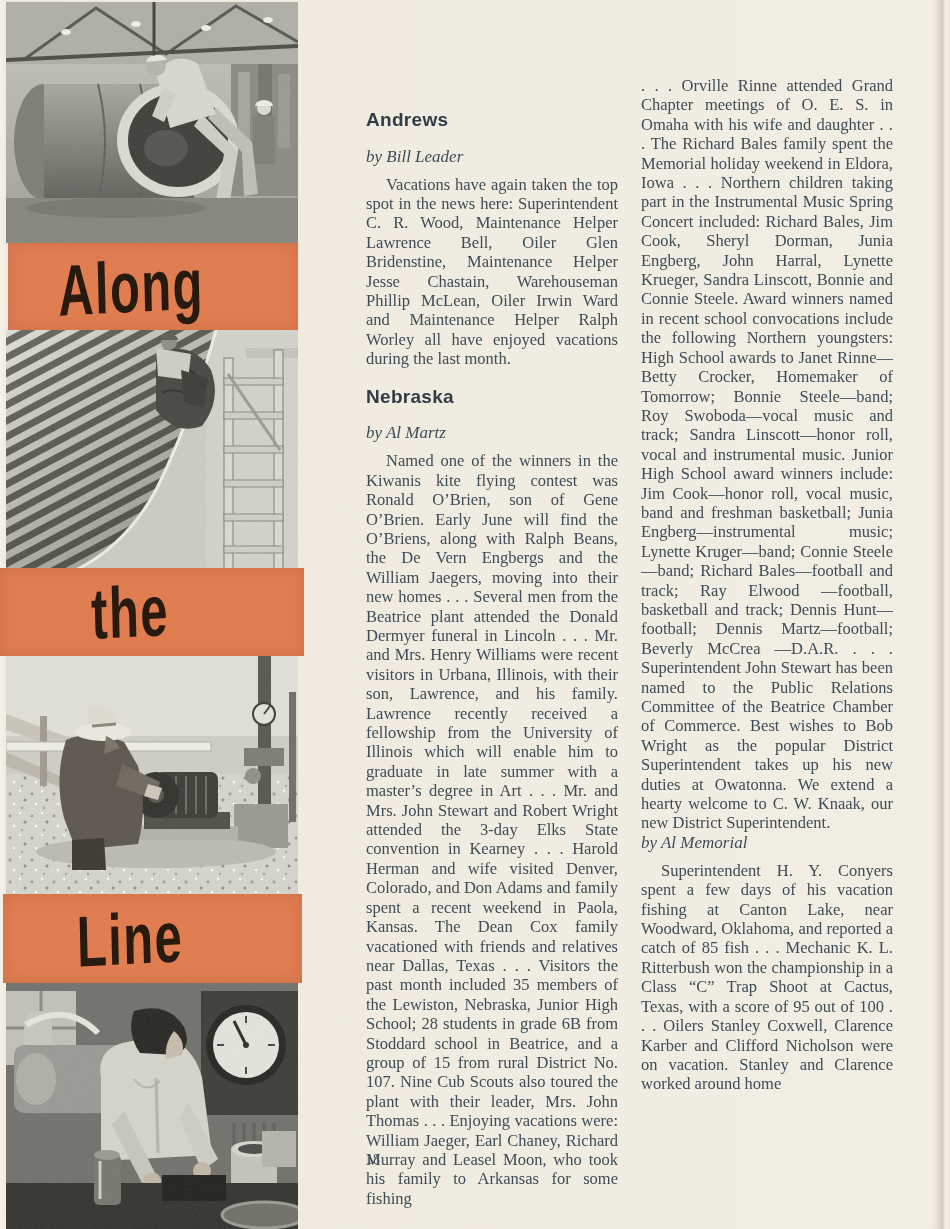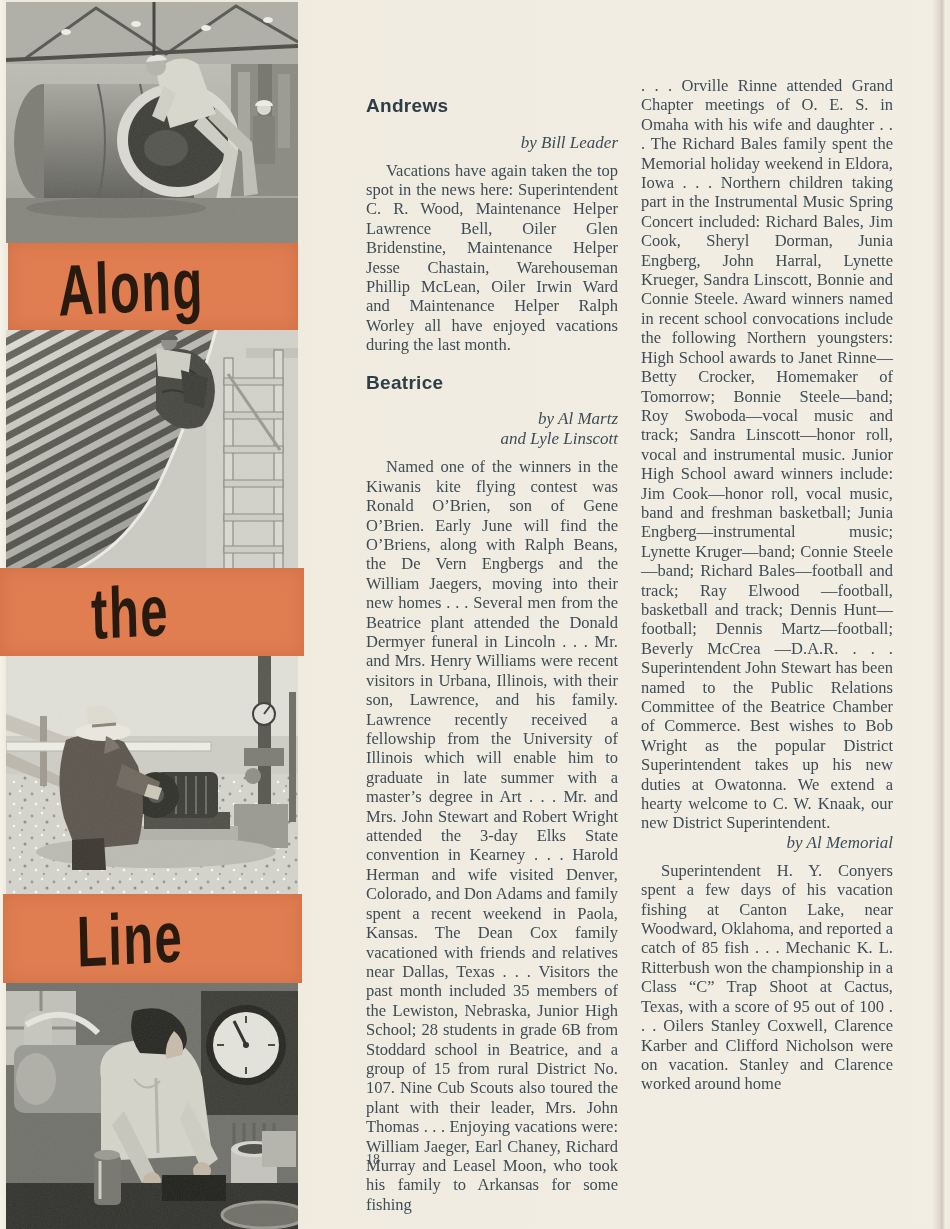--- a/index.html
+++ b/index.html
@@ -24,27 +24,27 @@
   .banner2{top:566px; height:88px; left:-6px; width:304px;}
   .banner3{top:892px; height:89px; left:-3px; width:299px;}
   .banner span{
     font-family:"Liberation Sans", sans-serif; font-weight:700; font-size:72px;
     color:#281a0f; letter-spacing:2px; white-space:nowrap;
     transform:translateX(-22px) scaleX(.68) rotate(-2deg);
   }
   
   .col{position:absolute; width:252px; color:#3e4c56;
        font-size:16.5px; line-height:19.4px; text-align:justify;}
-  .col-left{left:366px; top:78px;}
+  .col-left{left:366px; top:92px;}
   .col-right{left:641px; top:76px;}
   .sec-head{
     font-family:"Liberation Sans", sans-serif; font-weight:700; font-size:19px;
     line-height:23px; color:#2f3d47; letter-spacing:.3px; text-align:left;
   }
-  .byline{font-style:italic; font-size:17px; line-height:20px; text-align:right; color:#3e4c56;}
+  .byline{font-style:italic; font-size:17px; line-height:20px; text-align:left; color:#3e4c56;}
   .para{margin:8px 0 0 0; text-indent:20px; hyphens:auto; -webkit-hyphens:auto;}
   .para.cont{text-indent:0; margin-top:0;}
   .gap-top{margin-top:16px;}
   .page-number{position:absolute; left:366px; top:1152px; font-size:14px; color:#44525c;}
   
   .right-edge{position:absolute; right:0; top:0; width:18px; height:100%;
     background:linear-gradient(90deg, rgba(0,0,0,0) 0%, rgba(140,120,100,.20) 45%,
                rgba(120,100,85,.28) 55%, #f3efe6 75%, #efe9dd 100%);}
   .left-edge{position:absolute; left:0; top:0; width:6px; height:100%;
     background:linear-gradient(90deg,#f6f2e8,#f0ebdf);}
@@ -282,23 +282,22 @@
         <rect width="292" height="246" filter="url(#grain4)"></rect>
       </svg>
     </div>
   </aside>
 
   <section class="col col-left">
     <h2 class="sec-head">Andrews</h2>
     <div class="byline">by Bill Leader</div>
     <p class="para">Vacations have again taken the top spot in the news here:  Superintendent C. R. Wood, Maintenance Helper Lawrence Bell, Oiler Glen Bridenstine, Maintenance Helper Jesse Chastain, Warehouseman Phillip McLean, Oiler Irwin Ward and Maintenance Helper Ralph Worley all have enjoyed vacations during the last month.</p>
 
-    <h2 class="sec-head gap-top">Beatrice</h2>
+    <h2 class="sec-head gap-top">Nebraska</h2>
     <div class="byline">by Al Martz</div>
-    <div class="byline">and Lyle Linscott</div>
     <p class="para">Named one of the winners in the Kiwanis kite flying contest was Ronald O’Brien, son of Gene O’Brien.  Early June will find the O’Briens, along with Ralph Beans, the De Vern Engbergs and the William Jaegers, moving into their new homes . . . Several men from the Beatrice plant attended the Donald Dermyer funeral in Lincoln . . . Mr. and Mrs. Henry Williams were recent visitors in Urbana, Illinois, with their son, Lawrence, and his family.  Lawrence recently received a fellowship from the University of Illinois which will enable him to graduate in late summer with a master’s degree in Art . . . Mr. and Mrs. John Stewart and Robert Wright attended the 3-day Elks State convention in Kearney . . . Harold Herman and wife visited Denver, Colorado, and Don Adams and family spent a recent weekend in Paola, Kansas.  The Dean Cox family vacationed with friends and relatives near Dallas, Texas . . . Visitors the past month included 35 members of the Lewiston, Nebraska, Junior High School; 28 students in grade 6B from Stoddard school in Beatrice, and a group of 15 from rural District No. 107.  Nine Cub Scouts also toured the plant with their leader, Mrs. John Thomas . . . Enjoying vacations were: William Jaeger, Earl Chaney, Richard Murray and Leasel Moon, who took his family to Arkansas for some fishing</p>
   </section>
 
   <section class="col col-right">
     <p class="para cont">. . . Orville Rinne attended Grand Chapter meetings of O. E. S. in Omaha with his wife and daughter . . . The Richard Bales family spent the Memorial holiday weekend in Eldora, Iowa . . . Northern children taking part in the Instrumental Music Spring Concert included: Richard Bales, Jim Cook, Sheryl Dorman, Junia Engberg, John Harral, Lynette Krueger, Sandra Linscott, Bonnie and Connie Steele. Award winners named in recent school convocations include the following Northern youngsters:  High School awards to Janet Rinne—Betty Crocker, Homemaker of Tomorrow; Bonnie Steele—band; Roy Swoboda—vocal music and track; Sandra Linscott—honor roll, vocal and instrumental music.  Junior High School award winners include: Jim Cook—honor roll, vocal music, band and freshman basketball; Junia Engberg—instrumental music; Lynette Kruger—band; Connie Steele—band; Richard Bales—football and track; Ray Elwood —football, basketball and track; Dennis Hunt—football; Dennis Martz—football; Beverly McCrea —D.A.R. . . . Superintendent John Stewart has been named to the Public Relations Committee of the Beatrice Chamber of Commerce. Best wishes to Bob Wright as the popular District Superintendent takes up his new duties at Owatonna.  We extend a hearty welcome to C. W. Knaak, our new District Superintendent.</p>
 
     <div class="byline">by Al Memorial</div>
     <p class="para">Superintendent H. Y. Conyers spent a few days of his vacation fishing at Canton Lake, near Woodward, Oklahoma, and reported a catch of 85 fish . . . Mechanic K. L. Ritterbush won the championship in a Class “C” Trap Shoot at Cactus, Texas, with a score of 95 out of 100 . . . Oilers Stanley Coxwell, Clarence Karber and Clifford Nicholson were on vacation. Stanley and Clarence worked around home</p>
   </section>
 

